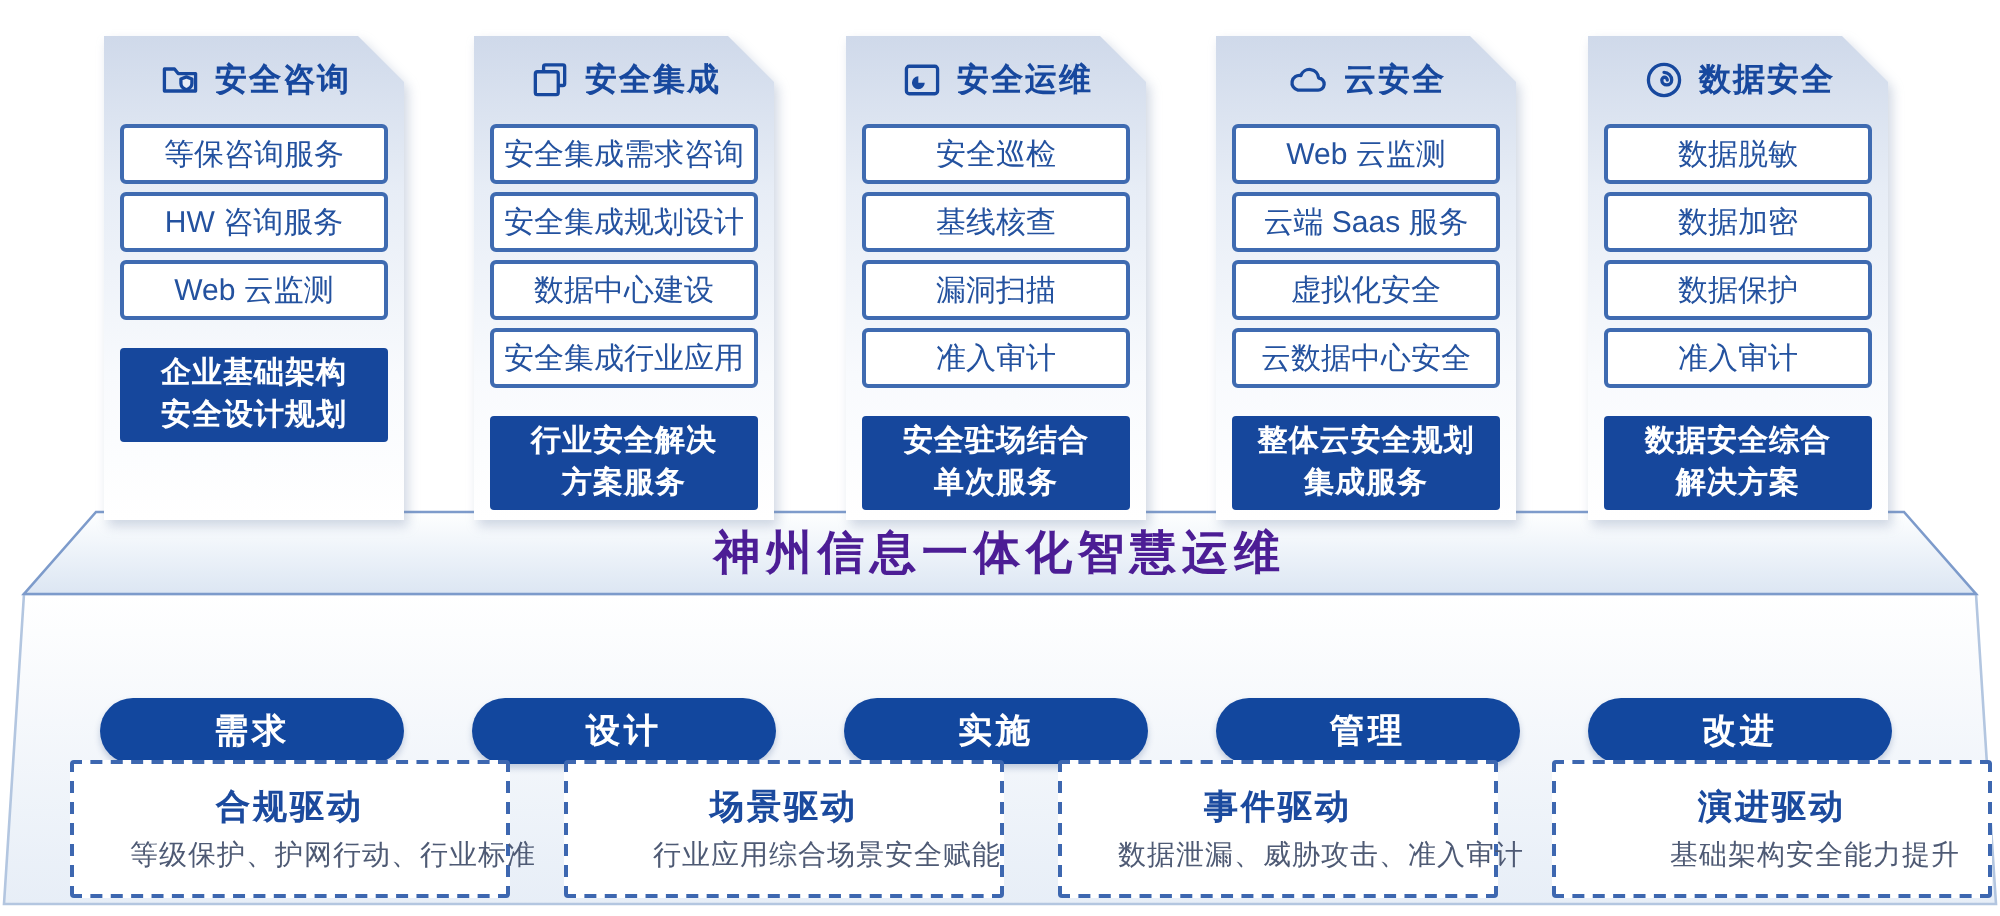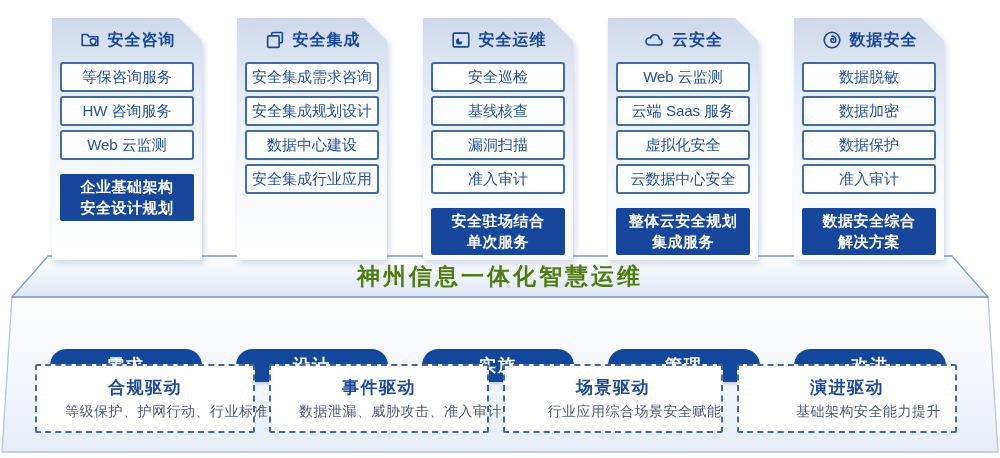--- a/index.html
+++ b/index.html
@@ -37,34 +37,34 @@
     margin-top:14px;height:47px;background:#16479c;border-radius:2px;
     display:flex;align-items:center;justify-content:center;text-align:center;
     color:#ffffff;font-size:15px;font-weight:bold;line-height:1.35;
     white-space:pre-line;letter-spacing:.5px;
   }
 
   
   .banner-label{
     position:absolute;left:0;top:256px;width:1000px;height:41px;
     display:flex;align-items:center;justify-content:center;
-    font-size:23px;font-weight:bold;color:#4d7c0f;letter-spacing:3px;
+    font-size:23px;font-weight:bold;color:#4c1d95;letter-spacing:3px;
   }
 
   
   .pills{position:absolute;left:50px;top:313px;display:flex;gap:34px;margin-top:36px;}
   .pill{
     width:152px;height:33px;border-radius:17px;background:#12479e;
     display:flex;align-items:center;justify-content:center;
     color:#ffffff;font-size:17px;font-weight:bold;letter-spacing:2px;
     box-shadow:0 2px 3px rgba(40,70,130,.25);
   }
 
   
-  .drivers{position:absolute;left:35px;top:364px;display:flex;gap:14px;}
+  .drivers{position:absolute;left:35px;top:380px;display:flex;gap:27px;}
   .driver{
     width:220px;height:69px;box-sizing:border-box;background:#ffffff;
     border:2px dashed #3d67b0;border-radius:2px;
     display:flex;flex-direction:column;align-items:center;justify-content:center;gap:4px;
   }
   .driver-title{font-size:17px;font-weight:bold;color:#1b4a9e;letter-spacing:1.5px;}
   .driver-desc{font-size:14px;color:#4e5a74;white-space:nowrap;letter-spacing:.5px;margin-left:43px;}
 </style>
 </head>
 <body>
@@ -109,20 +109,22 @@
         <svg class="icon" viewBox="0 0 24 24" fill="none" stroke="#17489e" stroke-width="1.8" stroke-linejoin="round">
           <path d="M8.5 7V4.8a1 1 0 0 1 1-1H19a1 1 0 0 1 1 1V14a1 1 0 0 1-1 1h-2.3"></path>
           <rect x="4" y="7.5" width="12.5" height="12.5" rx="1.2"></rect>
         </svg>
         <span class="card-title">安全集成</span>
       </div>
       <div class="item">安全集成需求咨询</div>
       <div class="item">安全集成规划设计</div>
       <div class="item">数据中心建设</div>
       <div class="item">安全集成行业应用</div>
+      <div class="card-footer">行业安全解决
+方案服务</div>
     </div>
   </div>
 
   <div class="card-wrap c2">
     <div class="card">
       <div class="card-head">
         <svg class="icon" viewBox="0 0 24 24" fill="none" stroke="#17489e" stroke-width="1.8" stroke-linejoin="round">
           <rect x="3.5" y="4.5" width="17" height="15" rx="1.5"></rect>
           <path d="M10 13.5V10a3.5 3.5 0 1 0 3.5 3.5z" fill="#17489e" stroke="none"></path>
         </svg>
@@ -181,26 +183,26 @@
     <div class="pill">管理</div>
     <div class="pill">改进</div>
   </div>
 
   <div class="drivers">
     <div class="driver">
       <div class="driver-title">合规驱动</div>
       <div class="driver-desc">等级保护、护网行动、行业标准</div>
     </div>
     <div class="driver">
+      <div class="driver-title">场景驱动</div>
+      <div class="driver-desc">行业应用综合场景安全赋能</div>
+    </div>
+    <div class="driver">
       <div class="driver-title">事件驱动</div>
       <div class="driver-desc">数据泄漏、威胁攻击、准入审计</div>
     </div>
     <div class="driver">
-      <div class="driver-title">场景驱动</div>
-      <div class="driver-desc">行业应用综合场景安全赋能</div>
-    </div>
-    <div class="driver">
       <div class="driver-title">演进驱动</div>
       <div class="driver-desc">基础架构安全能力提升</div>
     </div>
   </div>
 
 </div>
 
 </body></html>

